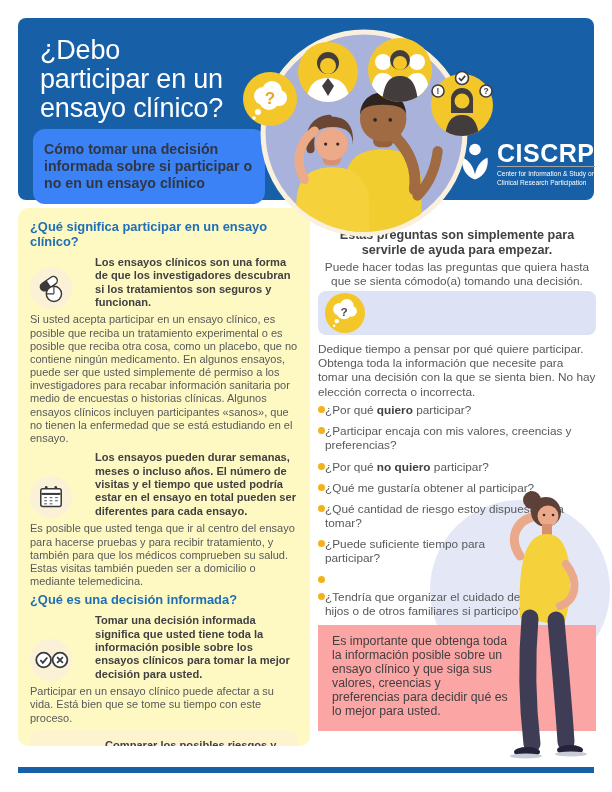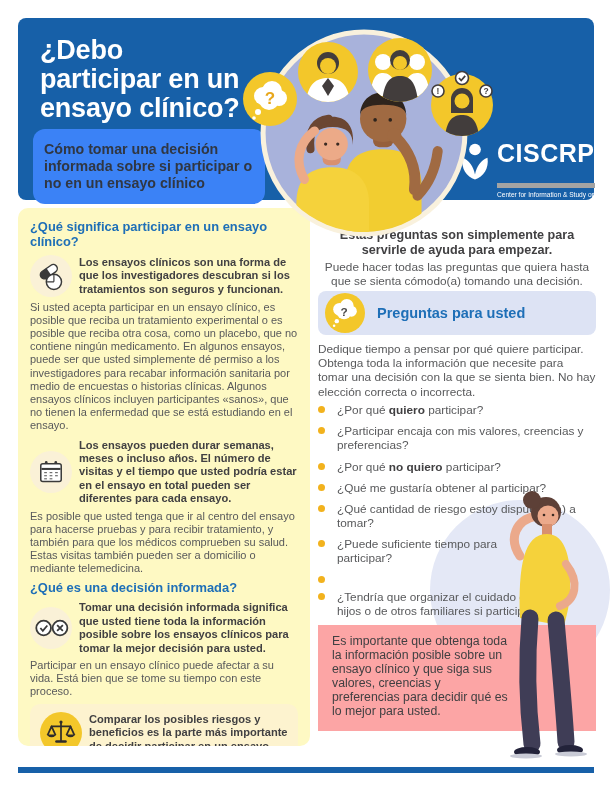--- a/index.html
+++ b/index.html
@@ -3,68 +3,68 @@
 <meta charset="utf-8">
 <style>
   * { box-sizing: border-box; margin: 0; padding: 0; }
   html,body { background:#fff; }
   body { font-family:"Liberation Sans", sans-serif; }
   .page { position:relative; width:612px; height:792px; background:#fff; overflow:hidden; }
 
   
   .banner { position:absolute; left:18px; top:18px; width:576px; height:182px;
             background:#1760a8; border-radius:8px; }
-  .title { position:absolute; left:22px; top:18px; color:#fff; font-weight:bold;
+  .title { position:absolute; left:22px; top:18px; color:#fff; font-weight:normal;
            font-size:27px; line-height:1.08; letter-spacing:-0.2px; }
   .subtitle { position:absolute; left:15px; top:111px; width:232px;
               background:#3b82f6; color:#303743; font-weight:bold; font-size:14.2px;
               line-height:1.2; padding:12px 11px; border-radius:12px; }
 
   
   .illus-people { position:absolute; left:258px; top:26px; z-index:3; }
   .badge { position:absolute; z-index:4; }
   .badge svg { display:block; }
   .badge-thought { left:243px; top:72px; }
   .badge-doctor  { left:298px; top:42px; }
   .badge-group   { left:368px; top:38px; }
   .badge-woman   { left:429px; top:70px; }
 
   
   .logo { position:absolute; left:460px; top:141px; z-index:2; display:flex; gap:7px; color:#fff; }
   .logo-name { font-size:25px; font-weight:bold; line-height:1; letter-spacing:0.5px;
-               border-bottom:5px solid #a3a3a3; padding-bottom:17px; }
+               border-bottom:1px solid #a3a3a3; padding-bottom:0; }
   .logo-tag { font-size:6.6px; line-height:1.3; margin-top:3px; }
 
   
   .left-col { position:absolute; left:18px; top:208px; width:292px; height:538px;
               background:#fef9c3; border-radius:10px; padding:9px 12px; overflow:hidden; }
   .left-col h2, .q-title { color:#1e6fb7; font-weight:bold; }
   .left-col h2 { font-size:12.9px; line-height:1.15; margin:3px 0 5px; }
-  .icon-row { display:flex; gap:7px; align-items:center; margin:1px 0 4px; }
+  .icon-row { display:flex; gap:23px; align-items:flex-end; margin:1px 0 4px; }
   .icon-circle { flex:0 0 auto; width:42px; height:42px; border-radius:50%;
                  display:flex; align-items:center; justify-content:center; }
   .icon-circle.cream { background:#faf1d7; }
   .icon-circle.yellow { background:#f3c72a; }
   .lead { font-size:11.1px; font-weight:bold; color:#414042; line-height:1.21; margin-top:1px; }
   .body { font-size:11px; color:#58595b; line-height:1.2; margin:0 0 5px; }
   .highlight-box { background:#fdf3cf; border-radius:10px; padding:7px 10px; margin-top:2px; }
 
   
   .blob { position:absolute; left:430px; top:500px; width:180px; height:180px;
           border-radius:50%; background:#e4e8f6; z-index:0; }
   .right-col { position:absolute; left:318px; top:228px; width:278px; z-index:2; }
   .intro-bold { text-align:center; font-size:12.6px; font-weight:bold; color:#414042;
                 line-height:1.2; margin:0 0 2px; }
   .intro-body { text-align:center; font-size:11.8px; color:#58595b; line-height:1.2; margin:0 0 2px; }
   .q-header { background:#dde3f4; border-radius:8px; height:44px; display:flex;
               align-items:center; gap:12px; padding-left:7px; margin-bottom:7px; }
   .q-title { font-size:14.5px; }
   .q-intro { font-size:11.8px; line-height:1.22; margin-bottom:4px; }
   .q-list { list-style:none; margin:0; padding:0; }
-  .q-list li { display:flex; gap:12px; margin-bottom:7px; font-size:11.8px; color:#58595b; line-height:1.2; }
+  .q-list li { display:flex; gap:0; margin-bottom:7px; font-size:11.8px; color:#58595b; line-height:1.2; }
   .dot { flex:0 0 auto; width:7px; height:7px; border-radius:50%; background:#f2b21d; margin-top:3px; }
   .q-text b { color:#414042; }
   .w170 .q-text { max-width:170px; } .w190 .q-text { max-width:190px; } .w215 .q-text { max-width:215px; }
   .closing-box { background:#fca5a5; padding:9px 14px; margin-top:4px; min-height:106px; }
   .closing-box p { font-size:12.3px; color:#414042; line-height:1.14; max-width:178px; }
 
   
   .illus-woman { position:absolute; left:458px; top:486px; z-index:3; }
   .footer-bar { position:absolute; left:18px; top:767px; width:576px; height:6px;
                 background:#1760a8; z-index:5; }
@@ -284,21 +284,20 @@
             <circle cx="16" cy="18" r="7"></circle>
               <circle cx="24" cy="14" r="7.5"></circle>
               <circle cx="29" cy="20" r="6"></circle>
               <circle cx="21" cy="21" r="8"></circle>
             <circle cx="13" cy="31" r="2.4"></circle>
               <circle cx="10" cy="36" r="1.4"></circle>
           </g>
           <text x="21" y="25" text-anchor="middle" font-size="13" font-weight="bold" fill="#4a4a4a" font-family="Liberation Sans, sans-serif">?</text>
         </svg>
       </span>
-      <h2 class="q-title">Preguntas para usted</h2>
     </div>
 
     <p class="body q-intro">Dedique tiempo a pensar por qué quiere participar. Obtenga toda la información que necesite para tomar una decisión con la que se sienta bien. No hay elección correcta o incorrecta.</p>
 
     <ul class="q-list">
       <li>
           <span class="dot"></span>
           <span class="q-text"><span>¿Por qué </span><b>quiero</b><span> participar?</span></span>
         </li>
       <li>

